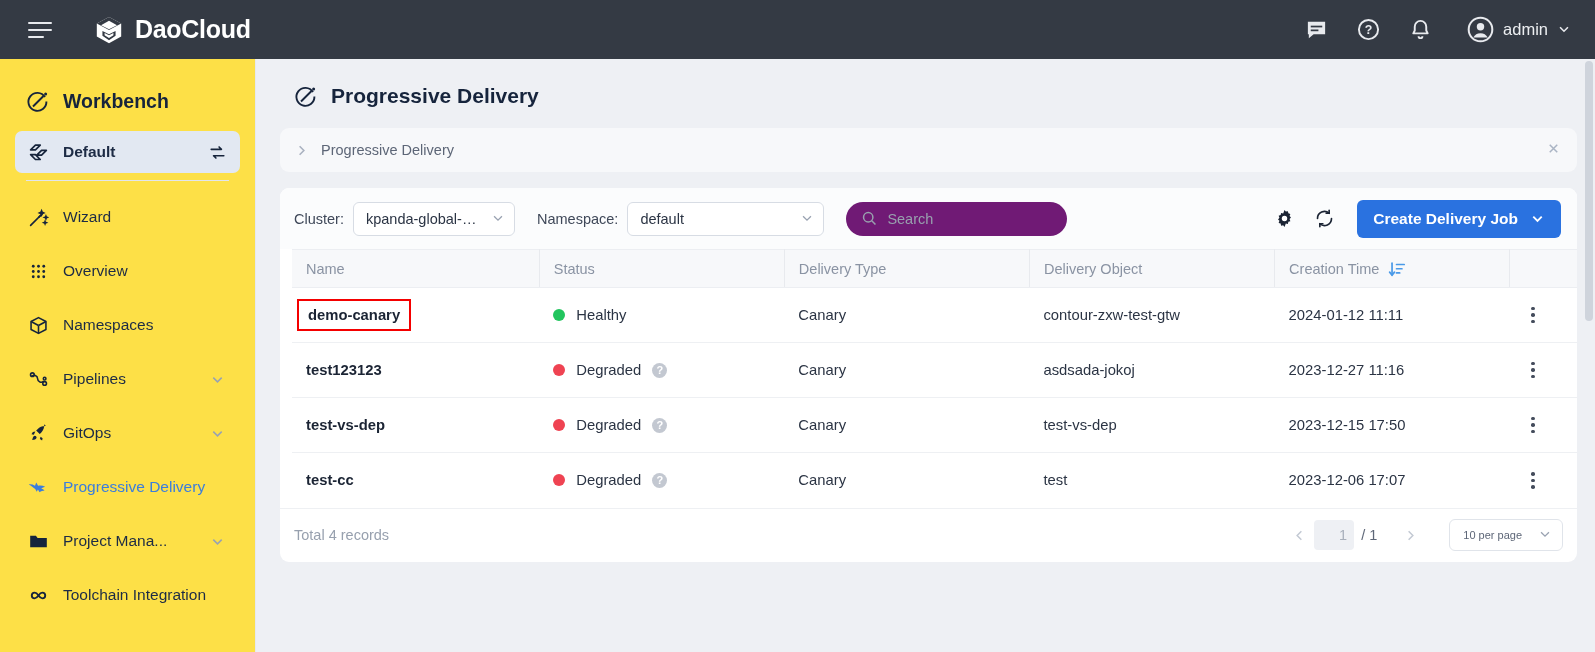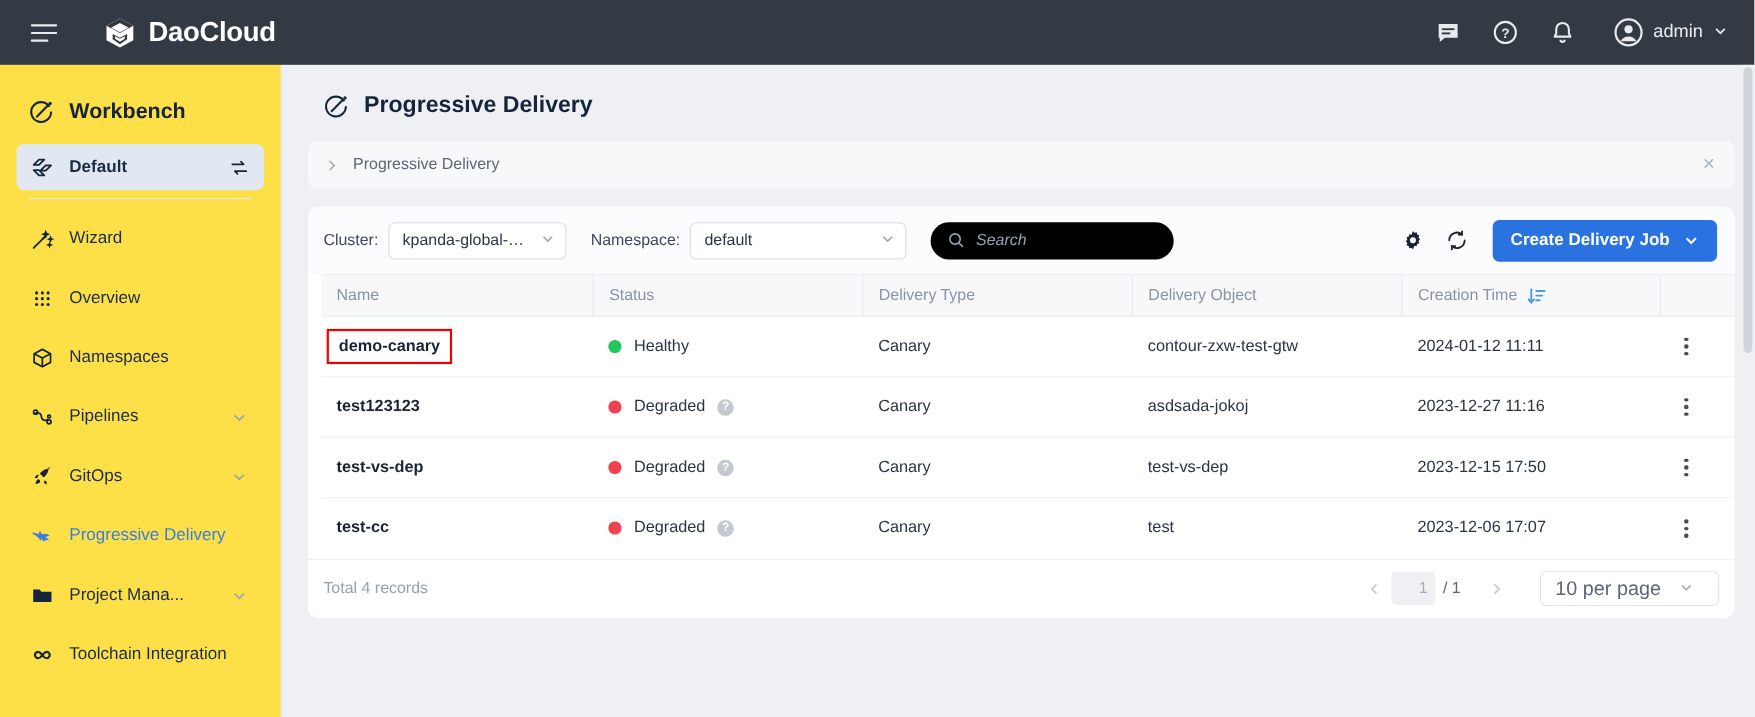--- a/index.html
+++ b/index.html
@@ -78,22 +78,22 @@
     display: flex; align-items: center; padding: 0 9px 0 12px; font-size: 14.5px; color: #2b3444;
     cursor: pointer; gap: 8px;
   }
   .select .sv { white-space: nowrap; overflow: hidden; text-overflow: ellipsis; }
   .sel-cluster { width: 162px; margin-right: 22px; }
   .sel-cluster .sv { flex: 1; }
   .sel-ns { width: 197px; }
   .sel-ns .sv { flex: 1; }
   .caret { color: #9aa3b2; font-size: 11px; line-height: 1; }
   .search {
-    flex: 1; max-width: 334px; height: 34px; background: #000000; border-radius: 17px;
-    display: flex; align-items: center; padding: 0 15px; gap: 9px; margin-left: 22px; font-style: italic;
+    flex: 1; max-width: 334px; height: 34px; background: #701a75; border-radius: 17px;
+    display: flex; align-items: center; padding: 0 15px; gap: 9px; margin-left: 22px;
   }
   .search-ph { font-size: 14.5px; color: #98a0ae; }
   .tb-spacer { flex: 1; }
   .tb-icon { width: 26px; height: 26px; display:flex; align-items:center; justify-content:center; cursor:pointer; margin-left: 14px; }
   .btn-primary {
     height: 38px; background: #2a72e0; color: #fff; border-radius: 6px;
     display: flex; align-items: center; gap: 12px; padding: 0 16px;
     font-size: 15.5px; font-weight: bold; cursor: pointer; margin-left: 20px;
   }
 
@@ -123,22 +123,22 @@
 
   .tfoot { display: flex; align-items: center; height: 54px; padding: 0 14px 0 14px; border-top: 1px solid #eef0f3; }
   .total { font-size: 14.5px; color: #97a0ae; }
   .foot-spacer { flex: 1; }
   .pager { display: flex; align-items: center; gap: 0; }
   .pg-arrow { width: 30px; height: 30px; display:flex; align-items:center; justify-content:center; color: #c3c9d3; font-size: 17px; cursor: pointer; }
   .pg-box { width: 40px; height: 30px; background: #eef0f4; border-radius: 4px; display:flex; align-items:center; justify-content:flex-end; padding-right: 7px; font-size: 14.5px; color: #a8afbb; }
   .pg-total { font-size: 14.5px; color: #5d6677; margin-left: 7px; }
   .per-page {
     margin-left: 24px; height: 32px; border: 1px solid #e0e4ea; border-radius: 6px;
-    display: flex; align-items: center; padding: 0 22px 0 13px; gap: 16px;
-    font-size: 18px; color: #5d6677; cursor: pointer;
+    display: flex; align-items: center; padding: 0 10px 0 13px; gap: 16px;
+    font-size: 11px; color: #5d6677; cursor: pointer;
   }
 
   .edge-scroll { position: absolute; right: 0; top: 59px; width: 13px; bottom: 0; background: #eef0f4; }
   .edge-scroll .thumb { position:absolute; right: 2px; top: 2px; width: 8px; height: 260px; background: #cfd4dc; border-radius: 4px; }
 </style>
 </head>
 <body>
 
 <div class="app">
 

